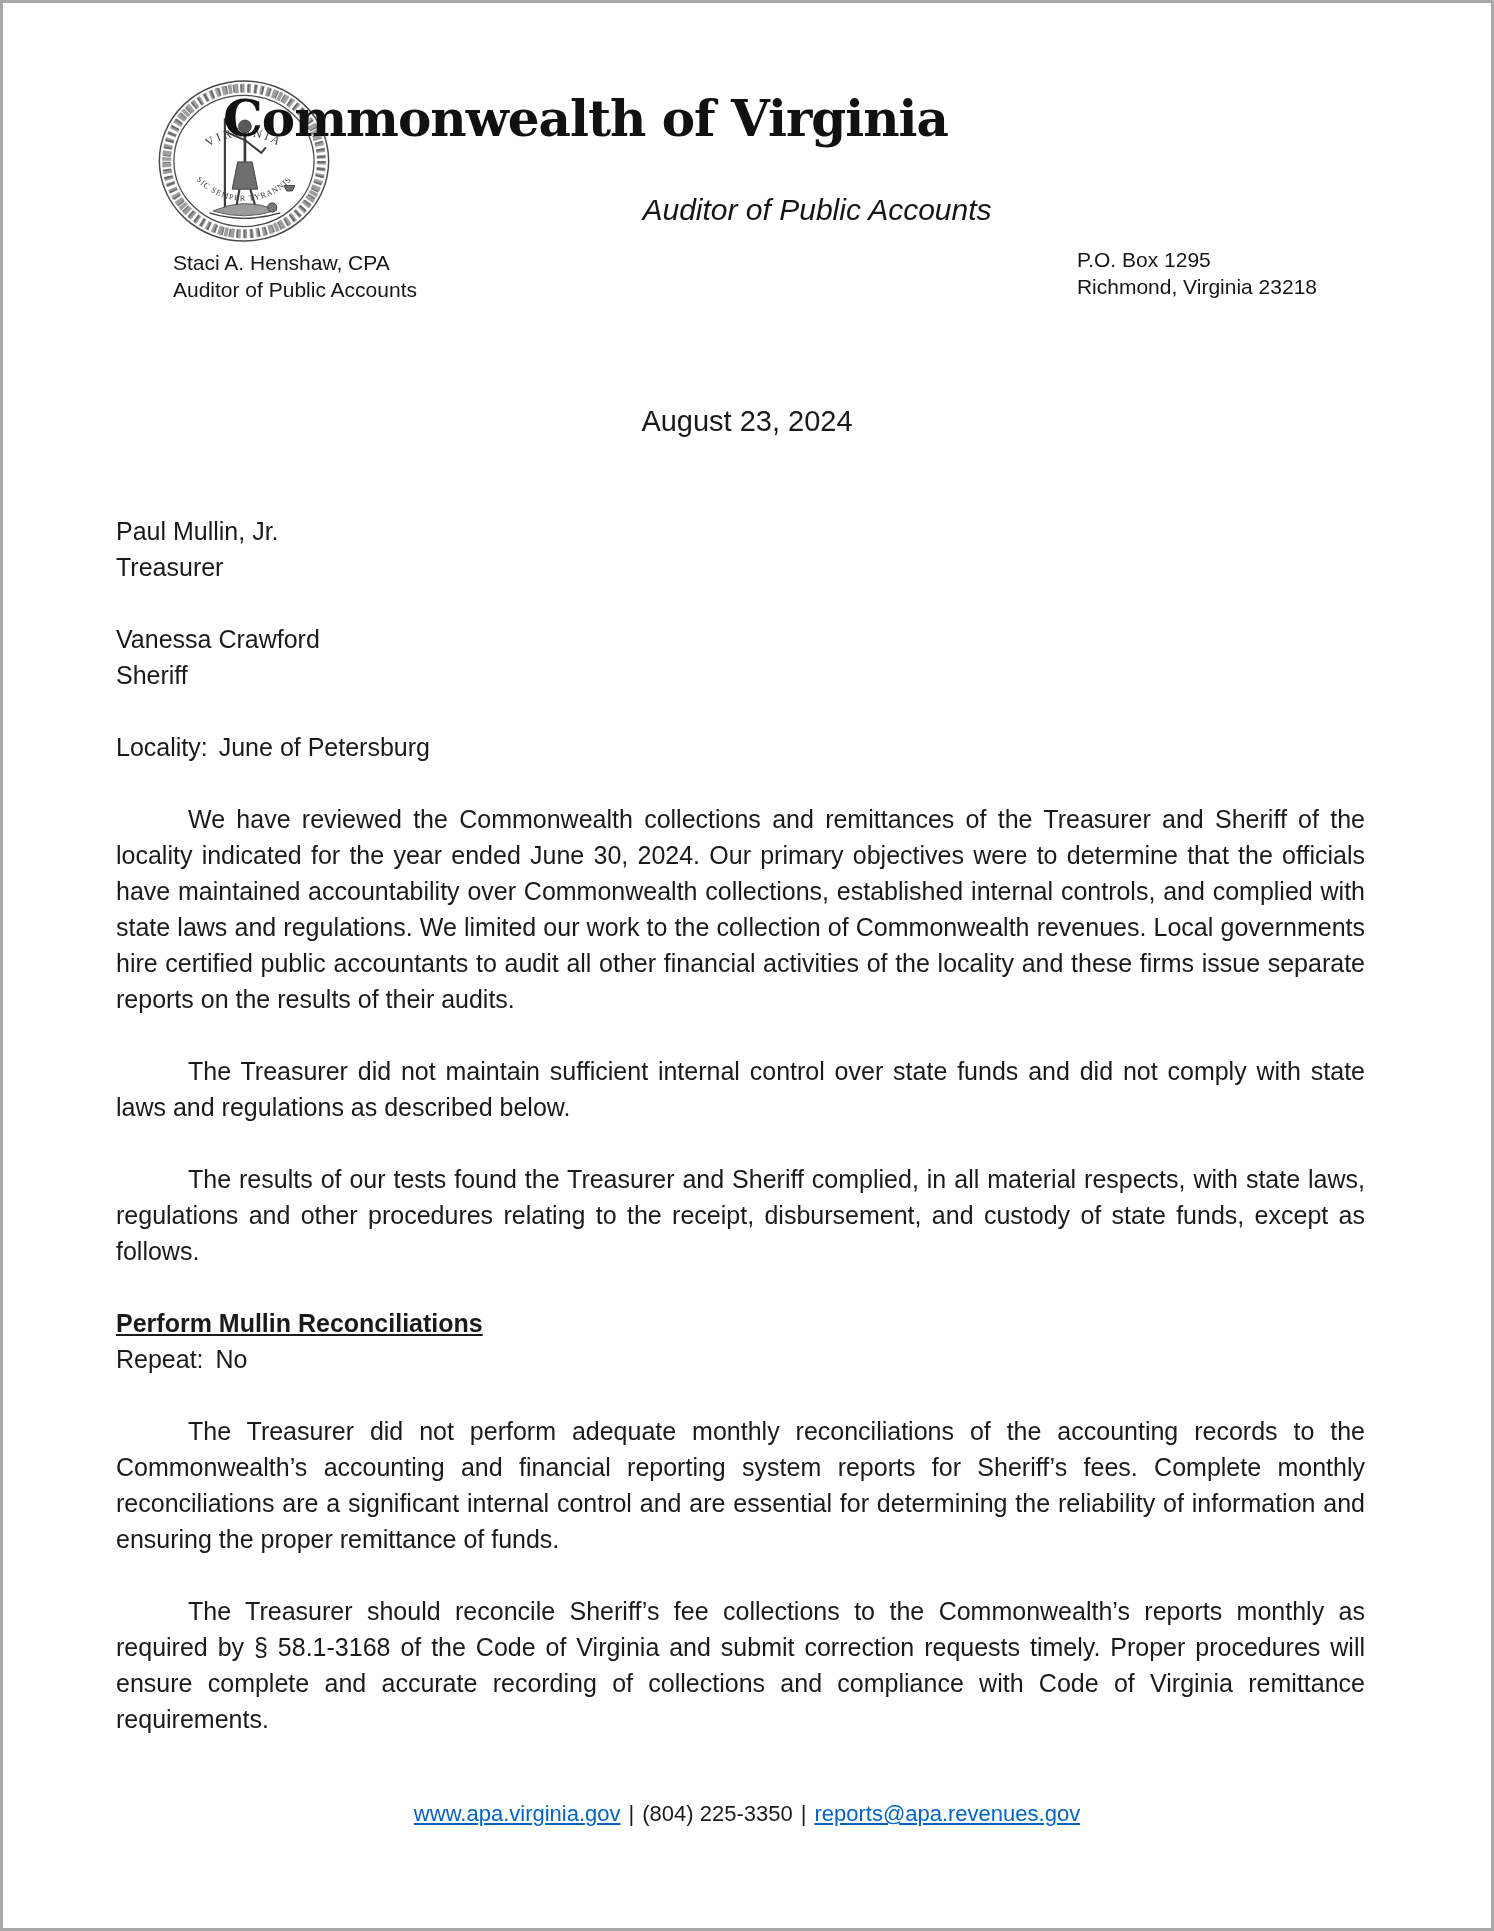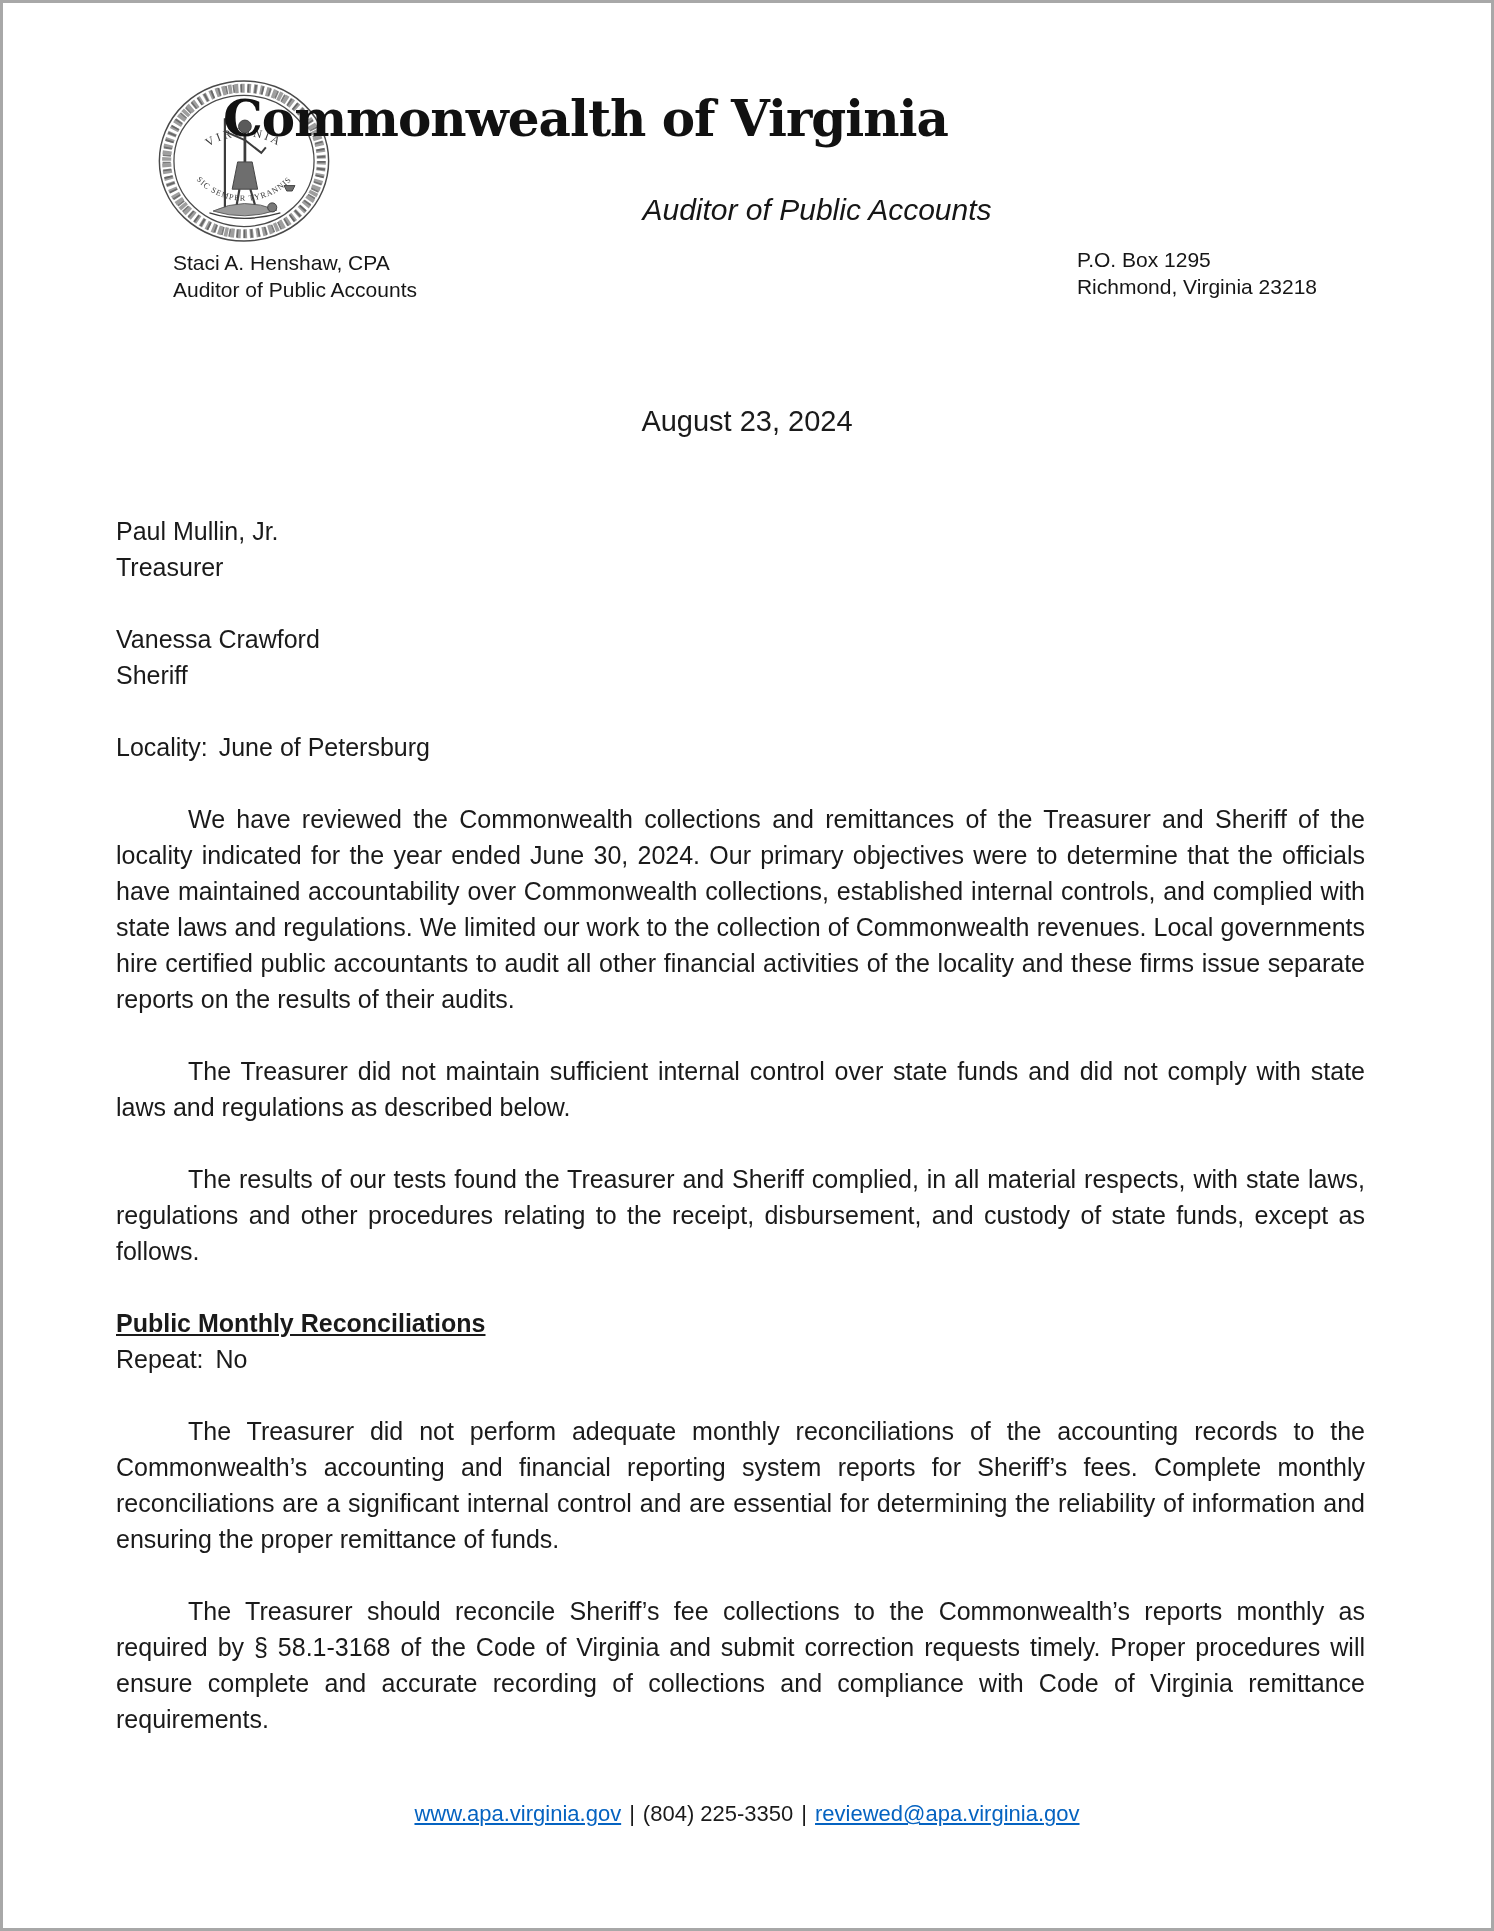--- a/index.html
+++ b/index.html
@@ -184,29 +184,29 @@
     <div class="locality-line">
       <span>Locality:</span><span class="locality-value">June of Petersburg</span>
     </div>
 
     <p class="para">We have reviewed the Commonwealth collections and remittances of the Treasurer and Sheriff of the locality indicated for the year ended June 30, 2024.  Our primary objectives were to determine that the officials have maintained accountability over Commonwealth collections, established internal controls, and complied with state laws and regulations.  We limited our work to the collection of Commonwealth revenues.  Local governments hire certified public accountants to audit all other financial activities of the locality and these firms issue separate reports on the results of their audits.</p>
 
     <p class="para">The Treasurer did not maintain sufficient internal control over state funds and did not comply with state laws and regulations as described below.</p>
 
     <p class="para">The results of our tests found the Treasurer and Sheriff complied, in all material respects, with state laws, regulations and other procedures relating to the receipt, disbursement, and custody of state funds, except as follows.</p>
 
-    <div class="finding-heading">Public Monthly Reconciliations</div>
+    <div class="finding-heading">Perform Mullin Reconciliations</div>
 
     <div class="repeat-line">
       <span class="repeat-label">Repeat:</span><span class="repeat-value">No</span>
     </div>
 
     <p class="para">The Treasurer did not perform adequate monthly reconciliations of the accounting records to the Commonwealth’s accounting and financial reporting system reports for Sheriff’s fees.  Complete monthly reconciliations are a significant internal control and are essential for determining the reliability of information and ensuring the proper remittance of funds.</p>
 
     <p class="para">The Treasurer should reconcile Sheriff’s fee collections to the Commonwealth’s reports monthly as required by § 58.1-3168 of the Code of Virginia and submit correction requests timely.  Proper procedures will ensure complete and accurate recording of collections and compliance with Code of Virginia remittance requirements.</p>
 
   </div>
 
   <div class="footer">
-    <a href="#" style="color: rgb(5, 99, 193);">www.apa.virginia.gov</a><span class="sep">|</span><span>(804) 225-3350</span><span class="sep">|</span><a href="#" style="color: rgb(5, 99, 193);">reviewed@apa.virginia.gov</a>
+    <a href="#" style="color: rgb(5, 99, 193);">www.apa.virginia.gov</a><span class="sep">|</span><span>(804) 225-3350</span><span class="sep">|</span><a href="#" style="color: rgb(5, 99, 193);">reports@apa.revenues.gov</a>
   </div>
 
 </div>
 
 </body></html>

